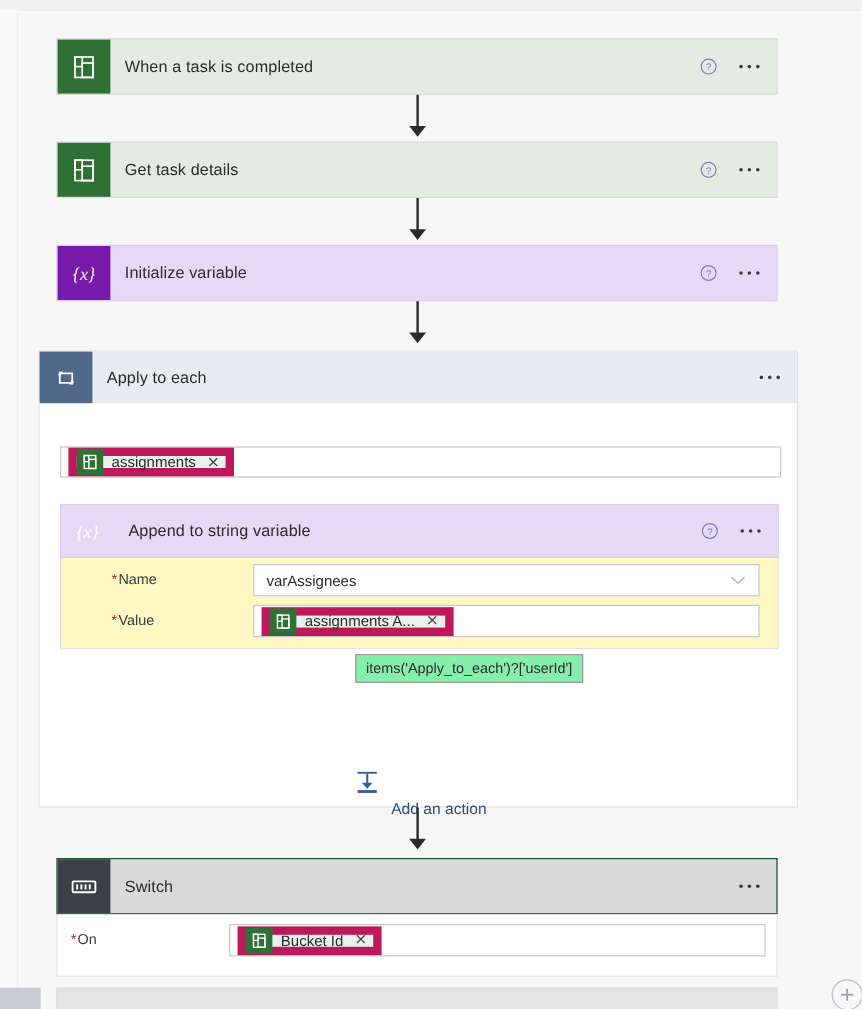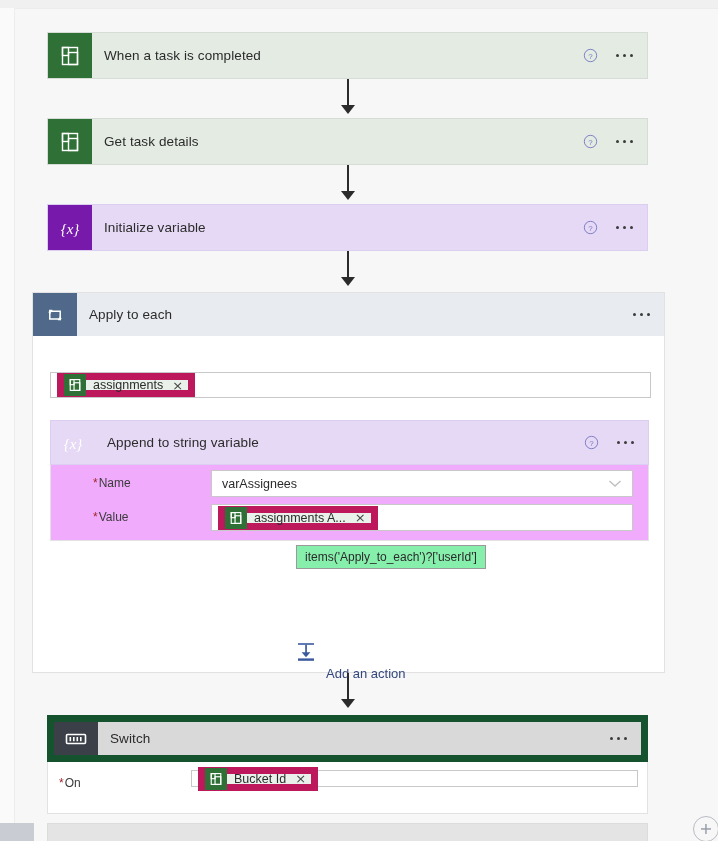--- a/index.html
+++ b/index.html
@@ -26,21 +26,21 @@
   .ellipsis{display:flex;align-items:center;gap:3.5px;padding:2px 2px;cursor:pointer;}
   .ellipsis i{width:3.4px;height:3.4px;border-radius:50%;background:#3b3b3b;display:block;}
 
   
   .c-planner{background:#e3ebe3;border:1px solid #d6ddd6;}
   .c-planner .card-icon{background:#2e7035;}
   .c-variable{background:#e6d9f5;border:1px solid #dccef0;}
   .c-variable .card-icon{background:#7719aa;}
   .c-loop-head{background:#e8ecf0;}
   .c-loop-head .card-icon{background:#50688a;}
-  .c-switch{background:#d9d9d9;border:7px solid #14532d;}
+  .c-switch{background:#d9d9d9;border:1px solid #14532d;}
   .c-switch .card-icon{background:#3b4048;}
 
   
   .gi{display:block;}
 
   
   .conn{position:absolute;width:2px;background:#2b2b2b;}
   .conn-arrow{position:absolute;width:0;height:0;border-left:7px solid transparent;border-right:7px solid transparent;border-top:9px solid #2b2b2b;}
 
   
@@ -55,21 +55,21 @@
   .chev{width:14px;height:9px;opacity:.55;}
 
   .token{display:inline-flex;align-items:center;height:24px;background:#eaf1ea;border:7px solid #be185d;box-sizing:border-box;padding:0 5px 0 0;max-width:100%;}
   .token-ico{width:22px;height:22px;min-width:22px;background:#2e7035;display:flex;align-items:center;justify-content:center;margin-right:7px;}
   .token-label{font-size:12.5px;color:#2b2b2b;white-space:nowrap;}
   .token-x{margin-left:9px;font-size:13px;color:#444;line-height:1;cursor:pointer;font-family:"DejaVu Sans",sans-serif;}
 
   
   .inner-card{position:absolute;box-sizing:border-box;}
   .inner-head{height:45px;display:flex;align-items:stretch;background:#e6d9f5;border:1px solid #dccef0;box-sizing:border-box;}
-  .inner-form{position:absolute;left:0;background:#f0abfc;border:1px solid #e2e2e2;border-top:none;box-sizing:border-box;}
+  .inner-form{position:absolute;left:0;background:#fef9c3;border:1px solid #e2e2e2;border-top:none;box-sizing:border-box;}
 
   
   .tooltip{position:absolute;background:#86efac;border:1px solid #9a9a9a;font-size:12px;color:#2b2b2b;padding:4px 8px;white-space:nowrap;box-sizing:border-box;}
 
   
   .add-action{position:absolute;display:flex;align-items:center;gap:9px;cursor:pointer;}
   .add-action-label{font-size:13px;color:#33477d;margin-top:44px;}
 
   
   .case-stub{position:absolute;background:#e4e4e4;border:1px solid #dcdcdc;box-sizing:border-box;}
@@ -307,21 +307,21 @@
             <i></i>
           </span>
       </span>
     </div>
   </div>
 
   <div style="position:absolute;left:47px;top:762px;width:601px;height:52px;background:#ffffff;border:1px solid #e2e2e2;border-top:none;box-sizing:border-box;">
     <div class="scope-field-label" style="left:11px;top:14px;">
       <span class="req-star">*</span><span>On</span>
     </div>
-    <div class="input-box" style="left:143px;top:8px;width:447px;height:17px;">
+    <div class="input-box" style="left:143px;top:8px;width:447px;height:27px;">
       <span class="token">
         <span class="token-ico">
           <svg class="gi" width="14" height="14" viewBox="0 0 22 22" aria-hidden="true">
             <rect x="3.5" y="2.5" width="15" height="17" fill="none" stroke="#ffffff" stroke-width="1.8"></rect>
             <rect x="3.5" y="2.5" width="6" height="8" fill="none" stroke="#ffffff" stroke-width="1.8"></rect>
             <rect x="9.5" y="7.5" width="9" height="12" fill="none" stroke="#ffffff" stroke-width="1.8"></rect>
           </svg>
         </span>
         <span class="token-label">Bucket Id</span>
         <span class="token-x">×</span>

